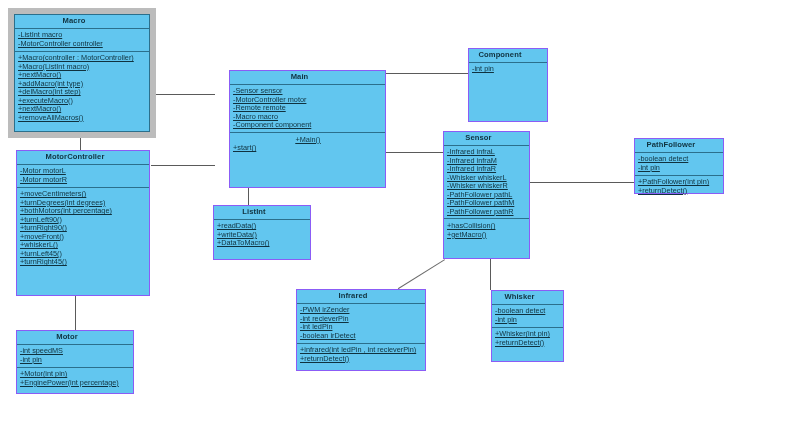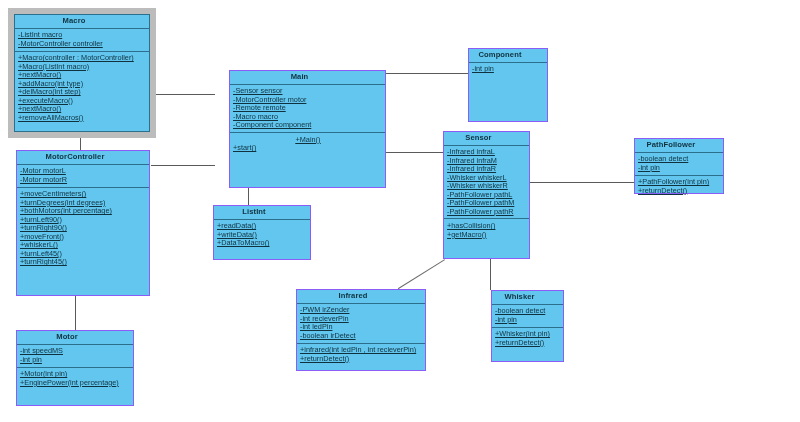--- a/index.html
+++ b/index.html
@@ -128,21 +128,21 @@
       <div class="row">+bothMotors(int percentage)</div>
       <div class="row">+turnLeft90()</div>
       <div class="row">+turnRight90()</div>
       <div class="row">+moveFront()</div>
       <div class="row">+whiskerL()</div>
       <div class="row">+turnLeft45()</div>
       <div class="row">+turnRight45()</div>
     </div>
   </div>
 
-  <div class="uml" style="left:16px; top:330px; width:118px; height:76px;">
+  <div class="uml" style="left:16px; top:330px; width:118px; height:64px;">
     <div class="title">Motor</div>
     <div class="compartment">
       <div class="row">-int speedMS</div>
       <div class="row">-int pin</div>
     </div>
     <div class="compartment filler">
       <div class="row">+Motor(int pin)</div>
       <div class="row">+EnginePower(int percentage)</div>
     </div>
   </div>

